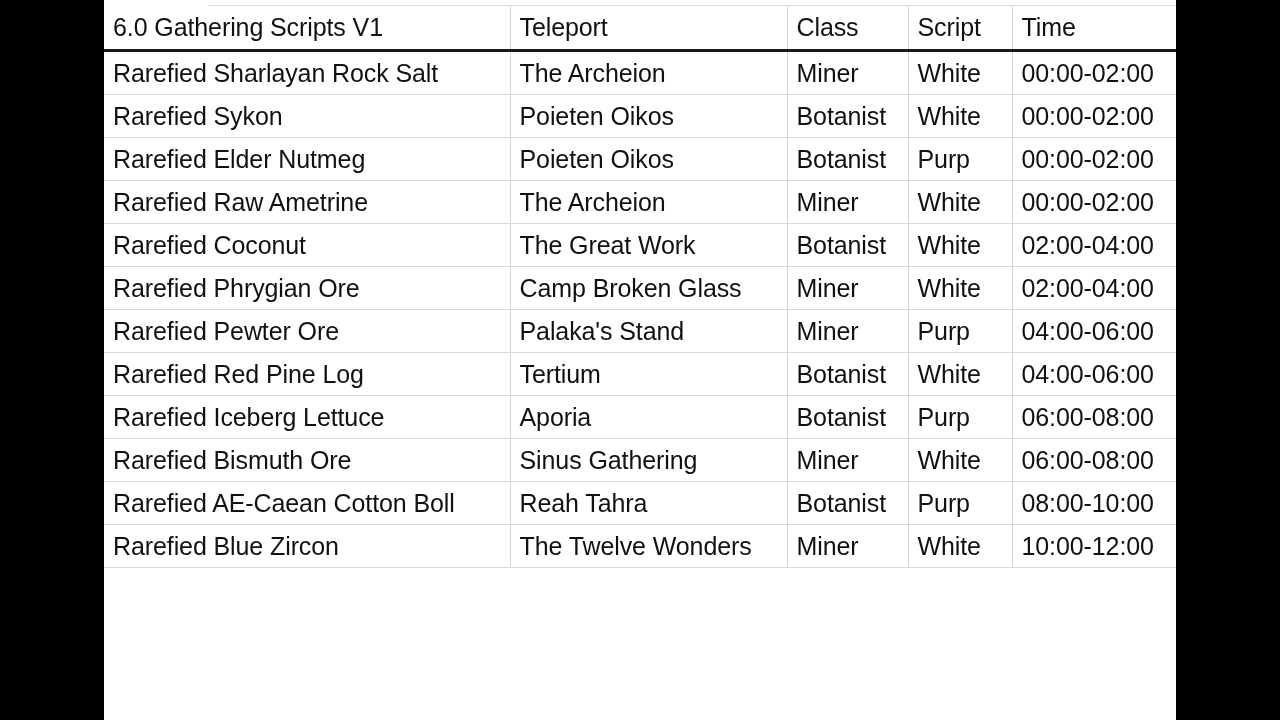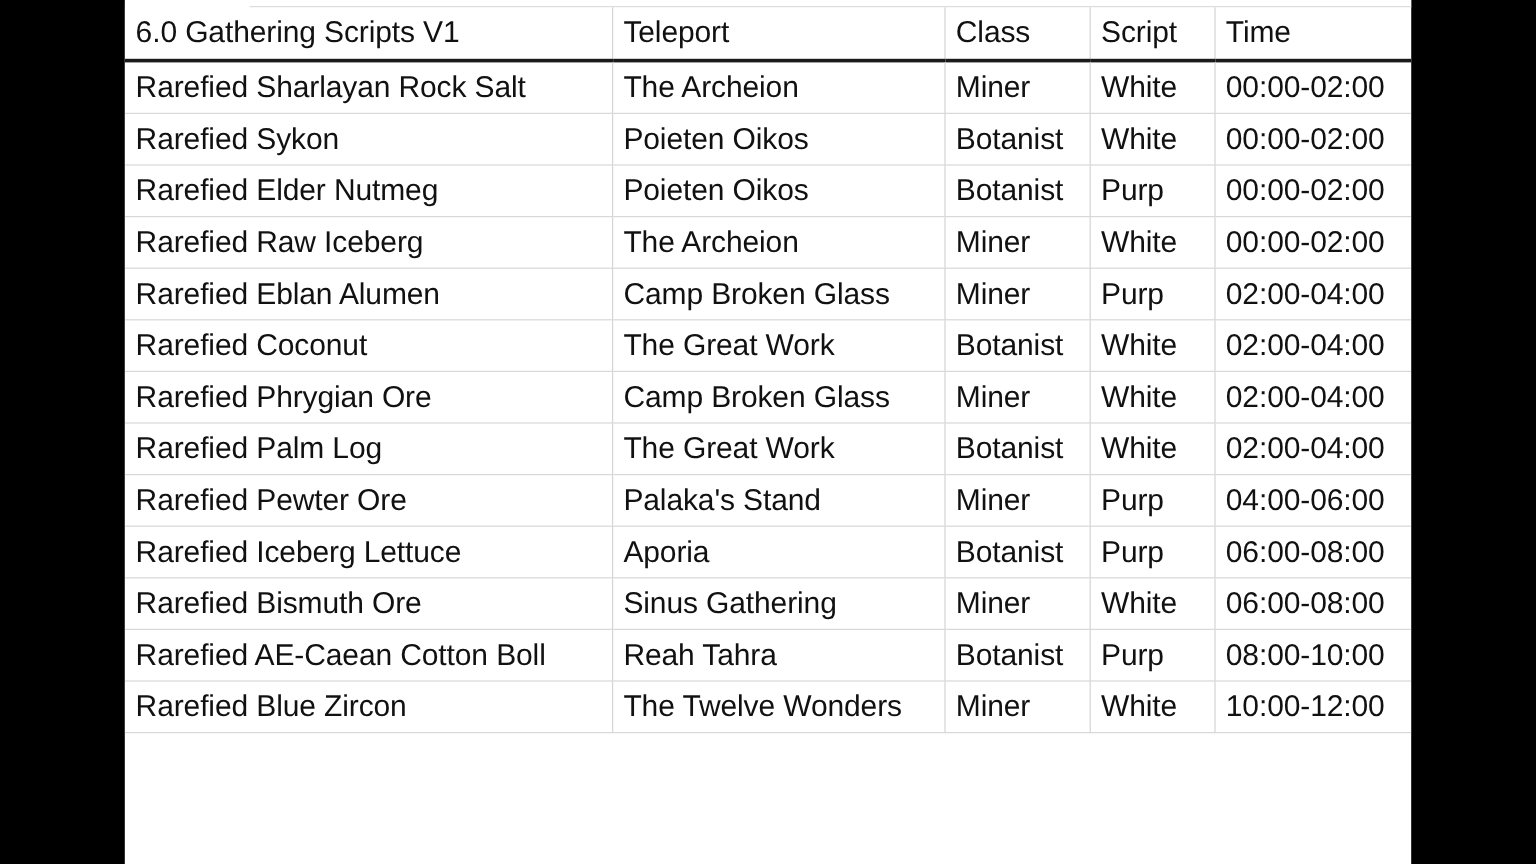--- a/index.html
+++ b/index.html
@@ -137,59 +137,52 @@
             <td>00:00-02:00</td>
           </tr>
           <tr>
             <td>Rarefied Elder Nutmeg</td>
             <td>Poieten Oikos</td>
             <td>Botanist</td>
             <td>Purp</td>
             <td>00:00-02:00</td>
           </tr>
           <tr>
-            <td>Rarefied Raw Iceberg</td>
+            <td>Rarefied Raw Ametrine</td>
             <td>The Archeion</td>
             <td>Miner</td>
             <td>White</td>
             <td>00:00-02:00</td>
-          </tr>
-          <tr>
-            <td>Rarefied Eblan Alumen</td>
-            <td>Camp Broken Glass</td>
-            <td>Miner</td>
-            <td>Purp</td>
-            <td>02:00-04:00</td>
           </tr>
           <tr>
             <td>Rarefied Coconut</td>
             <td>The Great Work</td>
             <td>Botanist</td>
             <td>White</td>
             <td>02:00-04:00</td>
           </tr>
           <tr>
             <td>Rarefied Phrygian Ore</td>
             <td>Camp Broken Glass</td>
             <td>Miner</td>
             <td>White</td>
             <td>02:00-04:00</td>
           </tr>
           <tr>
-            <td>Rarefied Palm Log</td>
-            <td>The Great Work</td>
-            <td>Botanist</td>
-            <td>White</td>
-            <td>02:00-04:00</td>
-          </tr>
-          <tr>
             <td>Rarefied Pewter Ore</td>
             <td>Palaka's Stand</td>
             <td>Miner</td>
             <td>Purp</td>
+            <td>04:00-06:00</td>
+          </tr>
+          <tr>
+            <td>Rarefied Red Pine Log</td>
+            <td>Tertium</td>
+            <td>Botanist</td>
+            <td>White</td>
             <td>04:00-06:00</td>
           </tr>
           <tr>
             <td>Rarefied Iceberg Lettuce</td>
             <td>Aporia</td>
             <td>Botanist</td>
             <td>Purp</td>
             <td>06:00-08:00</td>
           </tr>
           <tr>

